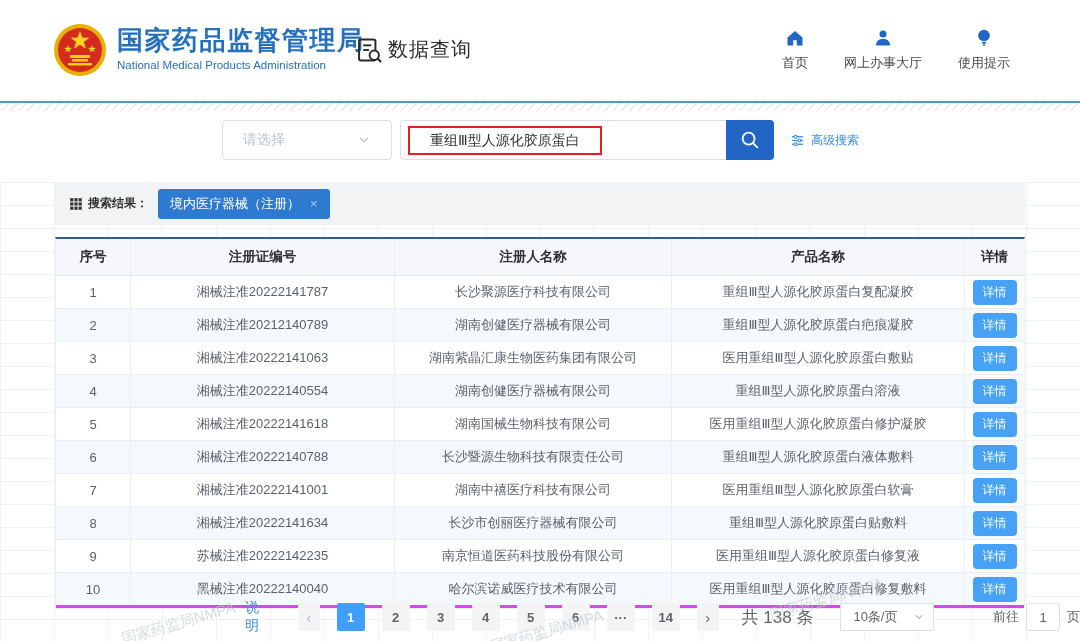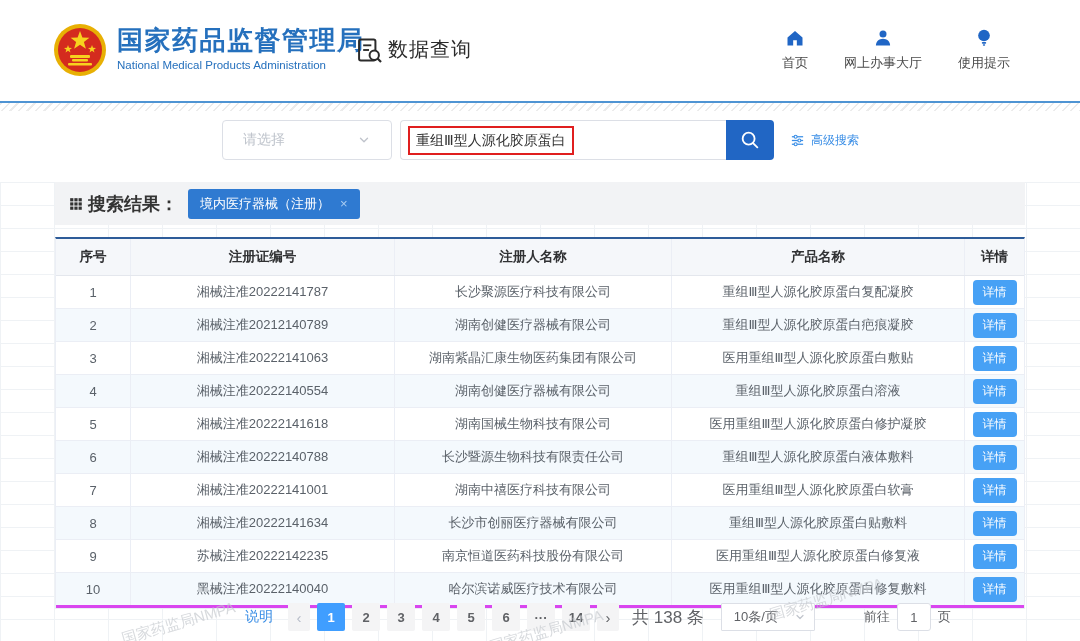--- a/index.html
+++ b/index.html
@@ -22,53 +22,53 @@
   .header-hatch { position:absolute; top:103px; left:0; width:1080px; height:8px;
       background:repeating-linear-gradient(135deg,#e7e7e7 0 1.5px,transparent 1.5px 6px); opacity:.8; }
 
   
   .search-row { position:absolute; top:120px; left:0; width:1080px; height:40px; }
   .cat-select { position:absolute; left:222px; top:0; width:170px; height:40px; border:1px solid #dcdfe6; border-radius:4px;
       display:flex; align-items:center; justify-content:space-between; padding:0 20px; background:#fff; cursor:pointer; }
   .cat-select .ph { font-size:14px; color:#bfc4cc; }
   .search-input { position:absolute; left:400px; top:0; width:326px; height:40px; border:1px solid #dcdfe6; border-right:none;
       border-radius:4px 0 0 4px; background:#fff; display:flex; align-items:center; padding:0 7px; }
-  .query-annotation { border:2px solid #e01f1f; padding:3px 6px; display:inline-block; }
+  .query-annotation { border:2px solid #e01f1f; padding:3px 20px; display:inline-block; }
   .query-text { font-size:14px; color:#333; white-space:nowrap; }
   .search-btn { position:absolute; left:726px; top:0; width:48px; height:40px; background:#2166c4; border:none;
       border-radius:0 4px 4px 0; display:flex; align-items:center; justify-content:center; cursor:pointer; }
   .adv-link { position:absolute; left:790px; top:0; height:40px; display:flex; align-items:center; gap:6px;
       color:#3a8ee6; font-size:12px; cursor:pointer; }
 
   
   .results-section { position:absolute; top:182px; left:0; width:1080px; height:459px;
       background-image:linear-gradient(#eff2f5 1px,transparent 1px),linear-gradient(90deg,#eff2f5 1px,transparent 1px);
       background-size:54px 23px; }
   .results-bar { position:absolute; left:55px; top:0; width:970px; height:43px; background:#f2f3f5;
       display:flex; align-items:center; padding:0 14px; gap:10px; }
-  .results-label { font-size:18px; font-weight:bold; color:#333; display:flex; align-items:center; gap:5px; }
+  .results-label { font-size:12px; font-weight:bold; color:#333; display:flex; align-items:center; gap:5px; }
   .filter-tag { background:#2f7ad1; color:#fff; font-size:13px; padding:6px 12px; border-radius:3px;
       display:flex; align-items:center; gap:10px; cursor:pointer; }
   .filter-tag .x { color:#a9cdf2; font-size:13px; cursor:pointer; line-height:1; }
 
   
   .table { position:absolute; left:55px; top:55px; width:970px; background:#fff;
       border:1px solid #ebeef5; border-top:2px solid #2e5c99; }
   .tr { display:grid; grid-template-columns:74px 264px 277px 293px 60px; border-bottom:1px solid #ebeef5; }
   .thead .tr { background:#f5f7fa; border-bottom:1px solid #e4e7ed; }
   .th { font-size:13.5px; font-weight:bold; color:#303133; text-align:center; padding:9px 4px; }
   .td { font-size:13px; color:#5a6169; text-align:center; padding:0 4px; height:32px; display:flex; align-items:center; justify-content:center; white-space:nowrap; }
   .th + .th, .td + .td { border-left:1px solid #ebeef5; }
   .tbody .tr:nth-child(even) { background:#f4f9fd; }
   .tbody .tr:last-of-type { border-bottom:3px solid #d946ef; }
   .detail-btn { background:#47a1f5; color:#fff; font-size:12px; border:none; border-radius:4px;
       padding:4px 10px; cursor:pointer; font-family:inherit; }
 
   
-  .pagination { position:absolute; left:245px; top:420px; height:30px; display:flex; align-items:center; gap:7px; }
+  .pagination { position:absolute; left:245px; top:420px; height:30px; display:flex; align-items:center; gap:17px; }
   .note-link { color:#3a8ee6; font-size:14px; margin-right:8px; cursor:pointer; }
   .pg-arrow { width:22px; height:28px; background:#f4f4f5; border:none; border-radius:2px; font-size:15px;
       display:flex; align-items:center; justify-content:center; cursor:pointer; font-family:inherit; }
   .pg-prev { color:#b7bdc9; }
   .pg-next { color:#606266; }
   .pg-btn { min-width:28px; height:28px; background:#f4f4f5; border:none; border-radius:2px; font-size:13px;
       color:#606266; font-weight:bold; cursor:pointer; font-family:inherit; padding:0 4px; }
   .pg-btn.active { background:#409eff; color:#fff; }
   .pg-total { font-size:17px; color:#606266; margin-left:6px; white-space:nowrap; }
   .size-select { width:94px; height:28px; border:1px solid #dcdfe6; border-radius:1px; background:#fff;

